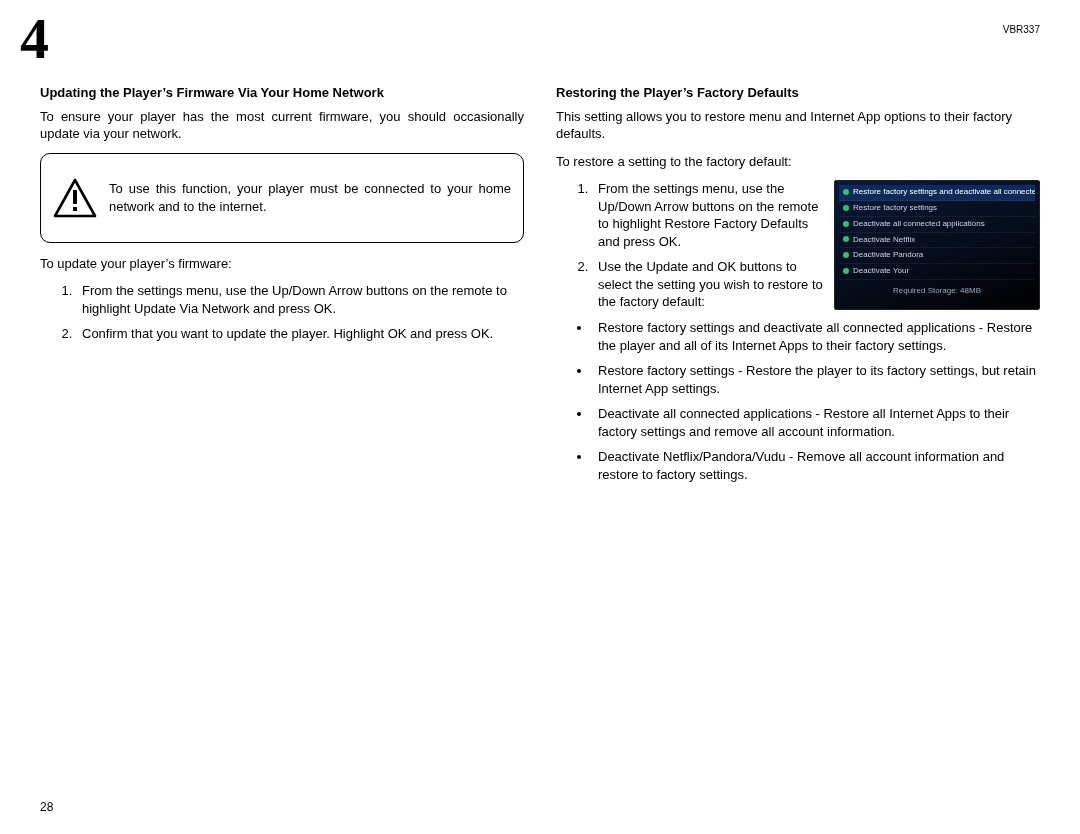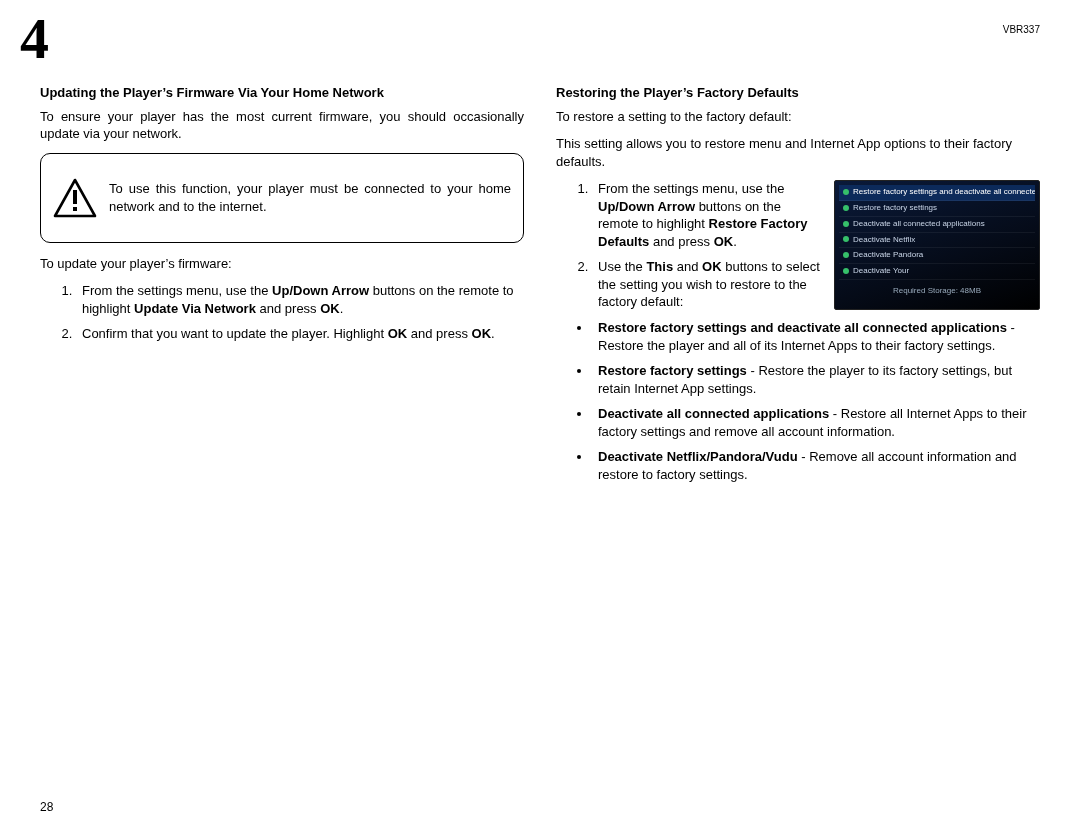--- a/index.html
+++ b/index.html
@@ -12,21 +12,21 @@
   .h { font-weight: bold; margin-bottom: 6px; font-size: 13px; }
   .para { margin-bottom: 10px; }
   .justify { text-align: justify; }
   .notice { display: flex; align-items: center; border: 1px solid #000; border-radius: 10px; padding: 24px 12px; margin: 6px 0 12px 0; gap: 12px; }
   .notice svg { flex: 0 0 44px; }
   .notice .ntext { flex: 1; text-align: justify; }
   ol { list-style: decimal; padding-left: 36px; margin-bottom: 8px; }
   ol > li { padding-left: 6px; margin-bottom: 8px; }
   ul { list-style: disc; padding-left: 36px; }
   ul > li { padding-left: 6px; margin-bottom: 8px; }
-  .b { font-weight: bold; }
+  .b { font-weight: normal; }
   .page-num { position: absolute; left: 40px; bottom: 20px; font-size: 12px; }
   .screenshot { float: right; width: 206px; height: 130px; background: linear-gradient(160deg,#0a1a3a 0%, #050b18 60%, #000 100%); border:1px solid #222; margin: 0 0 6px 10px; border-radius:2px; color:#c8d4e6; font-size:8px; padding:4px; }
   .screenshot .row { padding:2px 4px; border-bottom:1px solid rgba(255,255,255,0.06); white-space:nowrap; overflow:hidden; }
   .screenshot .row.sel { background:#0c2a5a; color:#fff; }
   .screenshot .footer { text-align:center; margin-top:6px; color:#9ab; font-size:8px; }
   .screenshot .mark { display:inline-block; width:6px; height:6px; background:#36c06a; border-radius:50%; margin-right:4px; vertical-align:middle; }
   .clearfix::after { content:""; display:block; clear:both; }
 </style>
 </head>
 <body>
@@ -57,40 +57,40 @@
           <span>From the settings menu, use the </span><span class="b">Up/Down Arrow</span><span> buttons on the remote to highlight </span><span class="b">Update Via Network</span><span> and press </span><span class="b">OK</span><span>.</span>
         </li>
         <li>
           <span>Confirm that you want to update the player. Highlight </span><span class="b">OK</span><span> and press </span><span class="b">OK</span><span>.</span>
         </li>
       </ol>
     </div>
 
     <div class="col">
       <div class="h">Restoring the Player’s Factory Defaults</div>
+      <div class="para">This setting allows you to restore menu and Internet App options to their factory defaults.</div>
       <div class="para">To restore a setting to the factory default:</div>
-      <div class="para">This setting allows you to restore menu and Internet App options to their factory defaults.</div>
 
       <div class="clearfix">
         <div class="screenshot">
           <div class="row sel"><span class="mark"></span><span>Restore factory settings and deactivate all connected applications</span></div>
           <div class="row"><span class="mark"></span><span>Restore factory settings</span></div>
           <div class="row"><span class="mark"></span><span>Deactivate all connected applications</span></div>
           <div class="row"><span class="mark"></span><span>Deactivate Netflix</span></div>
           <div class="row"><span class="mark"></span><span>Deactivate Pandora</span></div>
           <div class="row"><span class="mark"></span><span>Deactivate Your</span></div>
           <div class="footer">Required Storage: 48MB</div>
         </div>
 
         <ol>
           <li>
             <span>From the settings menu, use the </span><span class="b">Up/Down Arrow</span><span> buttons on the remote to highlight </span><span class="b">Restore Factory Defaults</span><span> and press </span><span class="b">OK</span><span>.</span>
           </li>
           <li>
-            <span>Use the </span><span class="b">This</span><span> and </span><span class="b">OK</span><span> buttons to select the setting you wish to restore to the factory default:</span>
+            <span>Use the </span><span class="b">Update</span><span> and </span><span class="b">OK</span><span> buttons to select the setting you wish to restore to the factory default:</span>
           </li>
         </ol>
       </div>
 
       <ul>
         <li><span class="b">Restore factory settings and deactivate all connected applications</span><span> - Restore the player and all of its Internet Apps to their factory settings.</span></li>
         <li><span class="b">Restore factory settings</span><span> - Restore the player to its factory settings, but retain Internet App settings.</span></li>
         <li><span class="b">Deactivate all connected applications</span><span> - Restore all Internet Apps to their factory settings and remove all account information.</span></li>
         <li><span class="b">Deactivate Netflix/Pandora/Vudu</span><span> - Remove all account information and restore to factory settings.</span></li>
       </ul>

